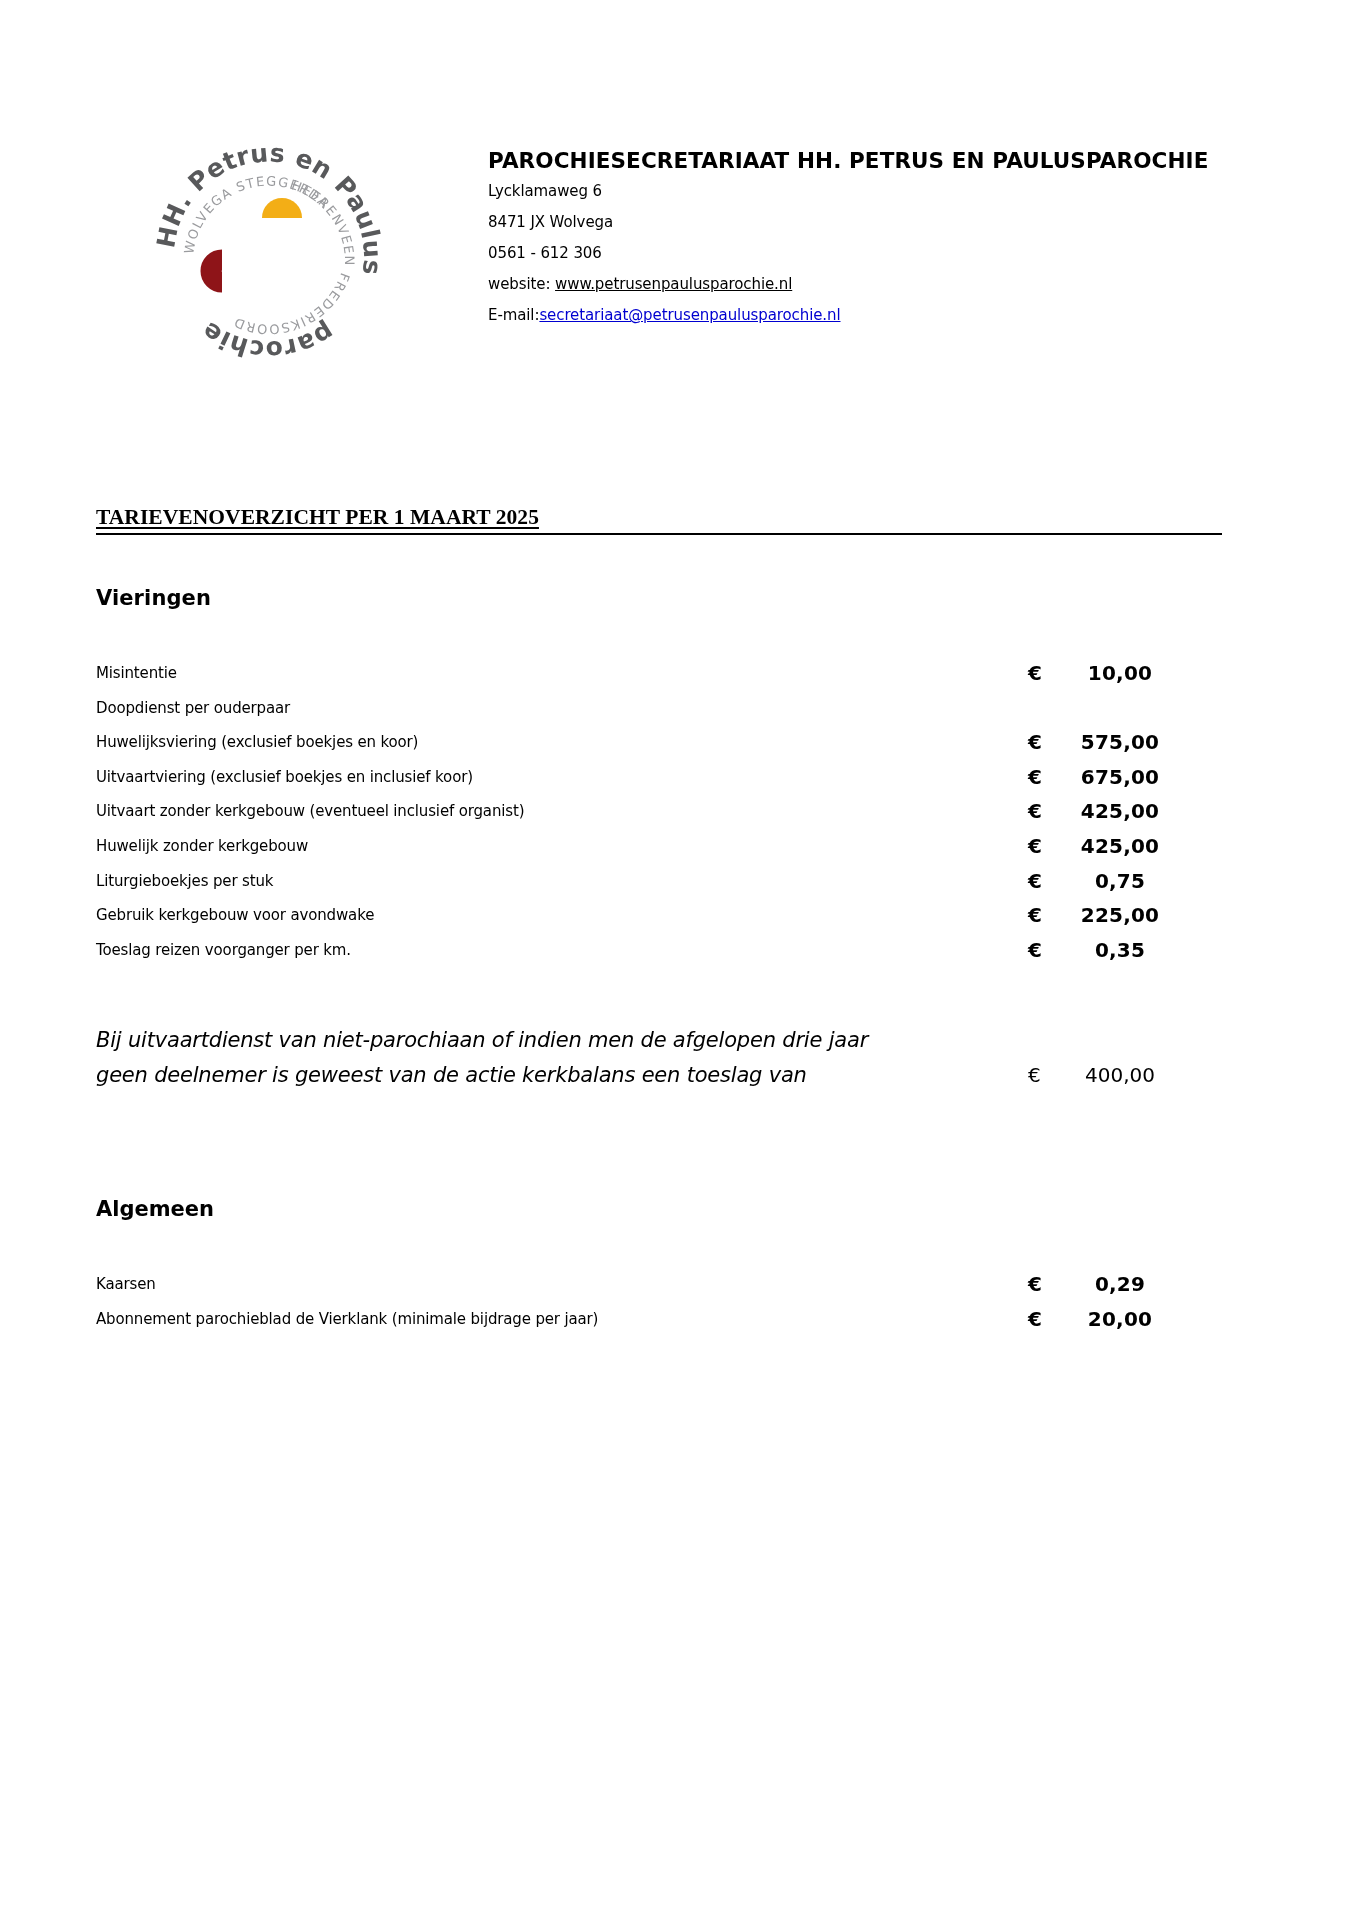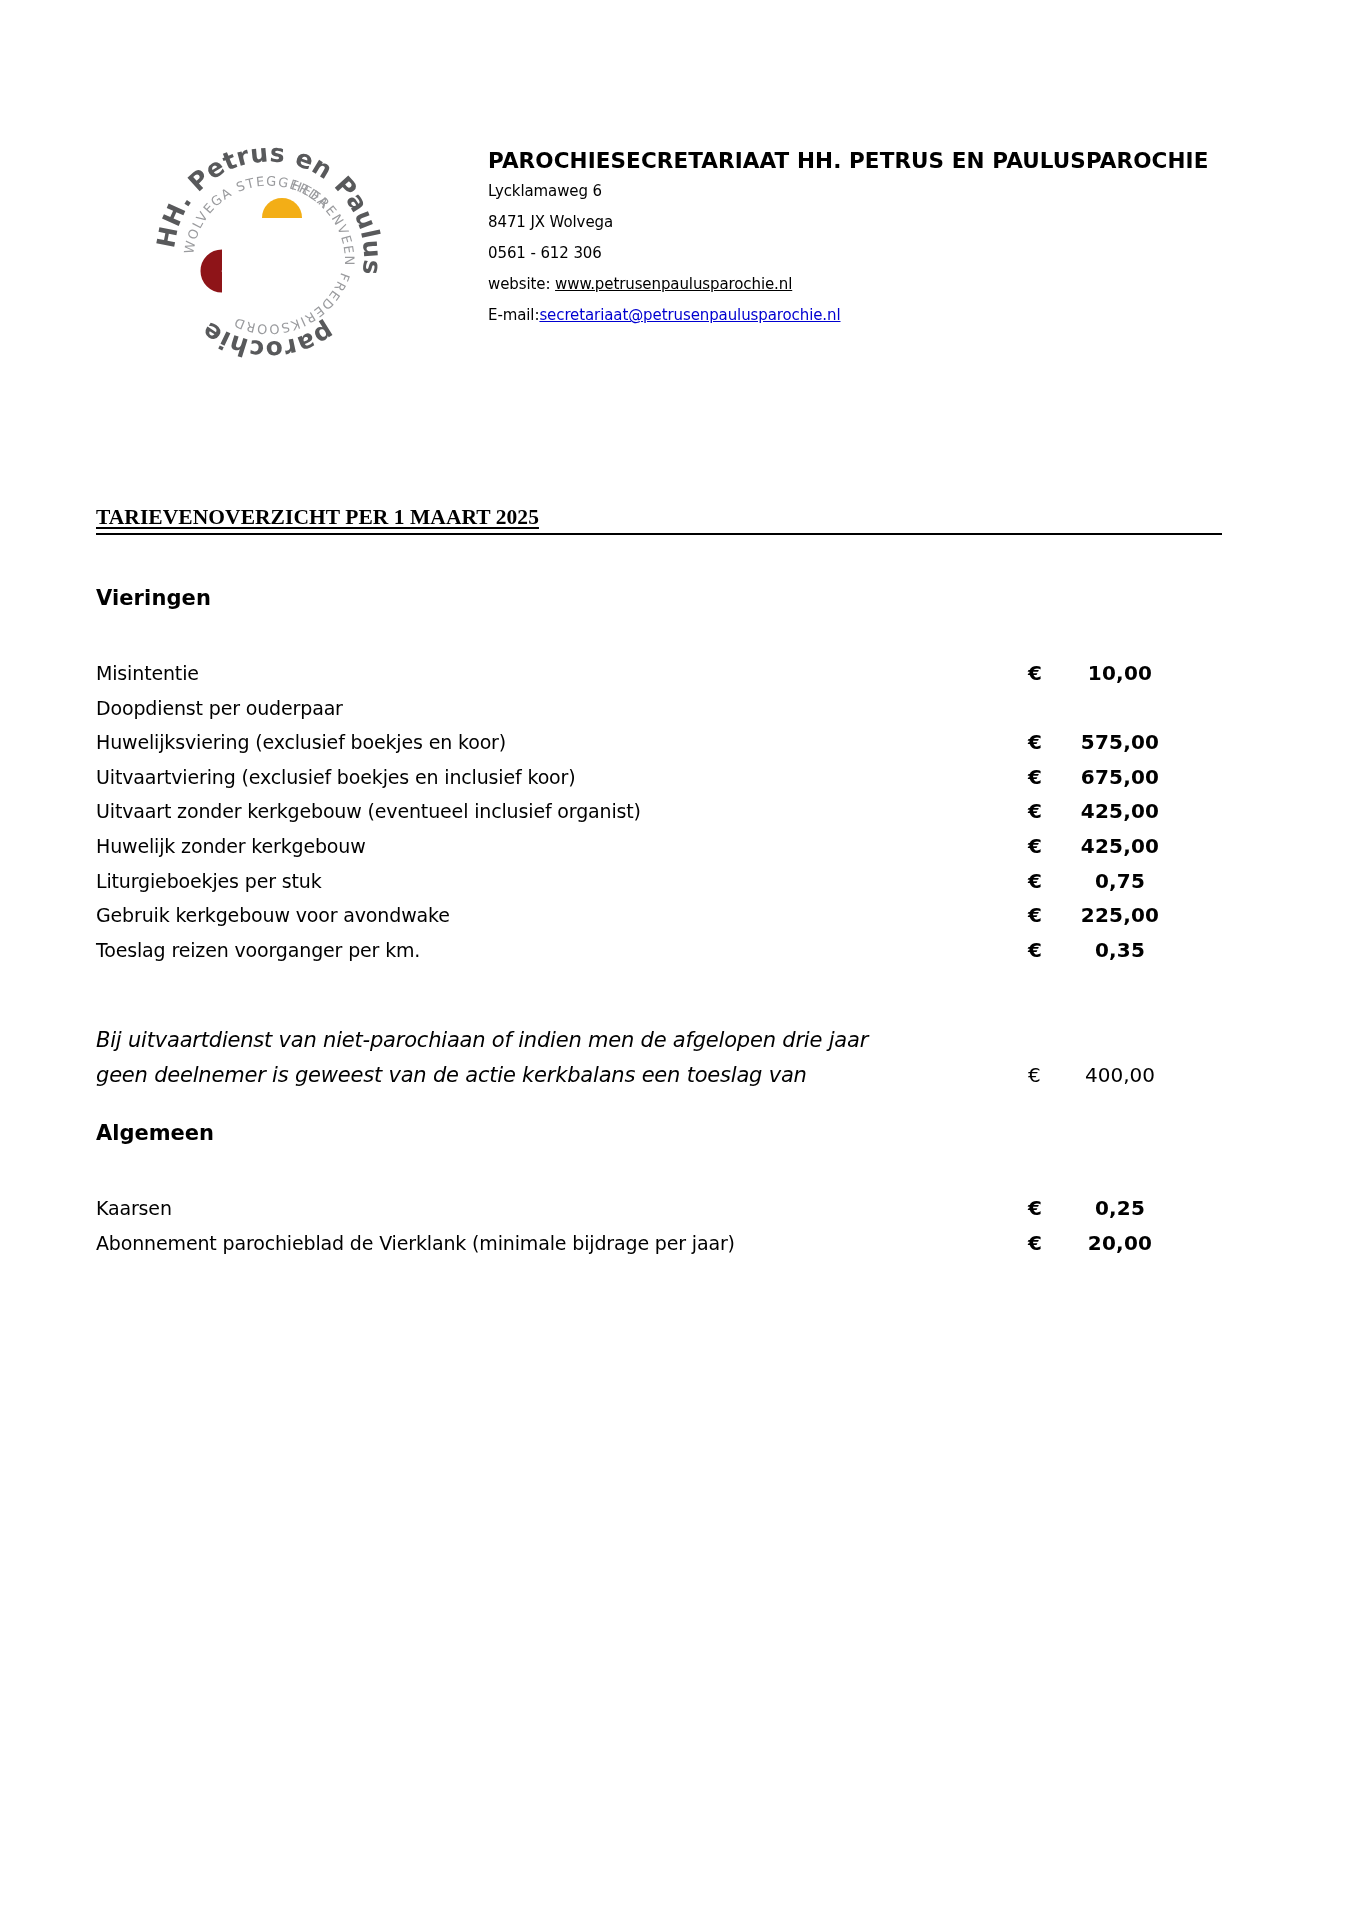--- a/index.html
+++ b/index.html
@@ -101,21 +101,21 @@
 
   .price-table {
     width: 100%;
     border-collapse: collapse;
   }
   .price-table td {
     padding: 0;
     vertical-align: top;
   }
   .row-label {
-    font-size: 19px;
+    font-size: 15px;
     line-height: 34.6px;
     white-space: nowrap;
     letter-spacing: -0.15px;
     margin-top: 8px;
   }
   .cur {
     width: 46px;
     text-align: left;
     font-size: 20px;
     line-height: 34.6px;
@@ -140,21 +140,21 @@
     white-space: nowrap;
     letter-spacing: -0.2px;
   }
   .note .cur, .note .amt {
     font-weight: normal;
     font-style: normal;
   }
   .note .amt { letter-spacing: 0; }
 
   .algemeen-head {
-    margin-top: 28px;
+    margin-top: 104px;
     margin-bottom: 46px;
     font-size: 21px;
     font-weight: bold;
   }
 </style>
 </head>
 <body>
 
 <div class="page">
 
@@ -307,21 +307,21 @@
       </tbody>
     </table>
 
     <div class="algemeen-head">Algemeen</div>
 
     <table class="price-table">
       <tbody>
         <tr>
           <td class="row-label">Kaarsen</td>
           <td class="cur">€</td>
-          <td class="amt">0,25</td>
+          <td class="amt">0,29</td>
         </tr>
         <tr>
           <td class="row-label">Abonnement parochieblad de Vierklank  (minimale bijdrage per jaar)</td>
           <td class="cur">€</td>
           <td class="amt">20,00</td>
         </tr>
       </tbody>
     </table>
 
   </div>

